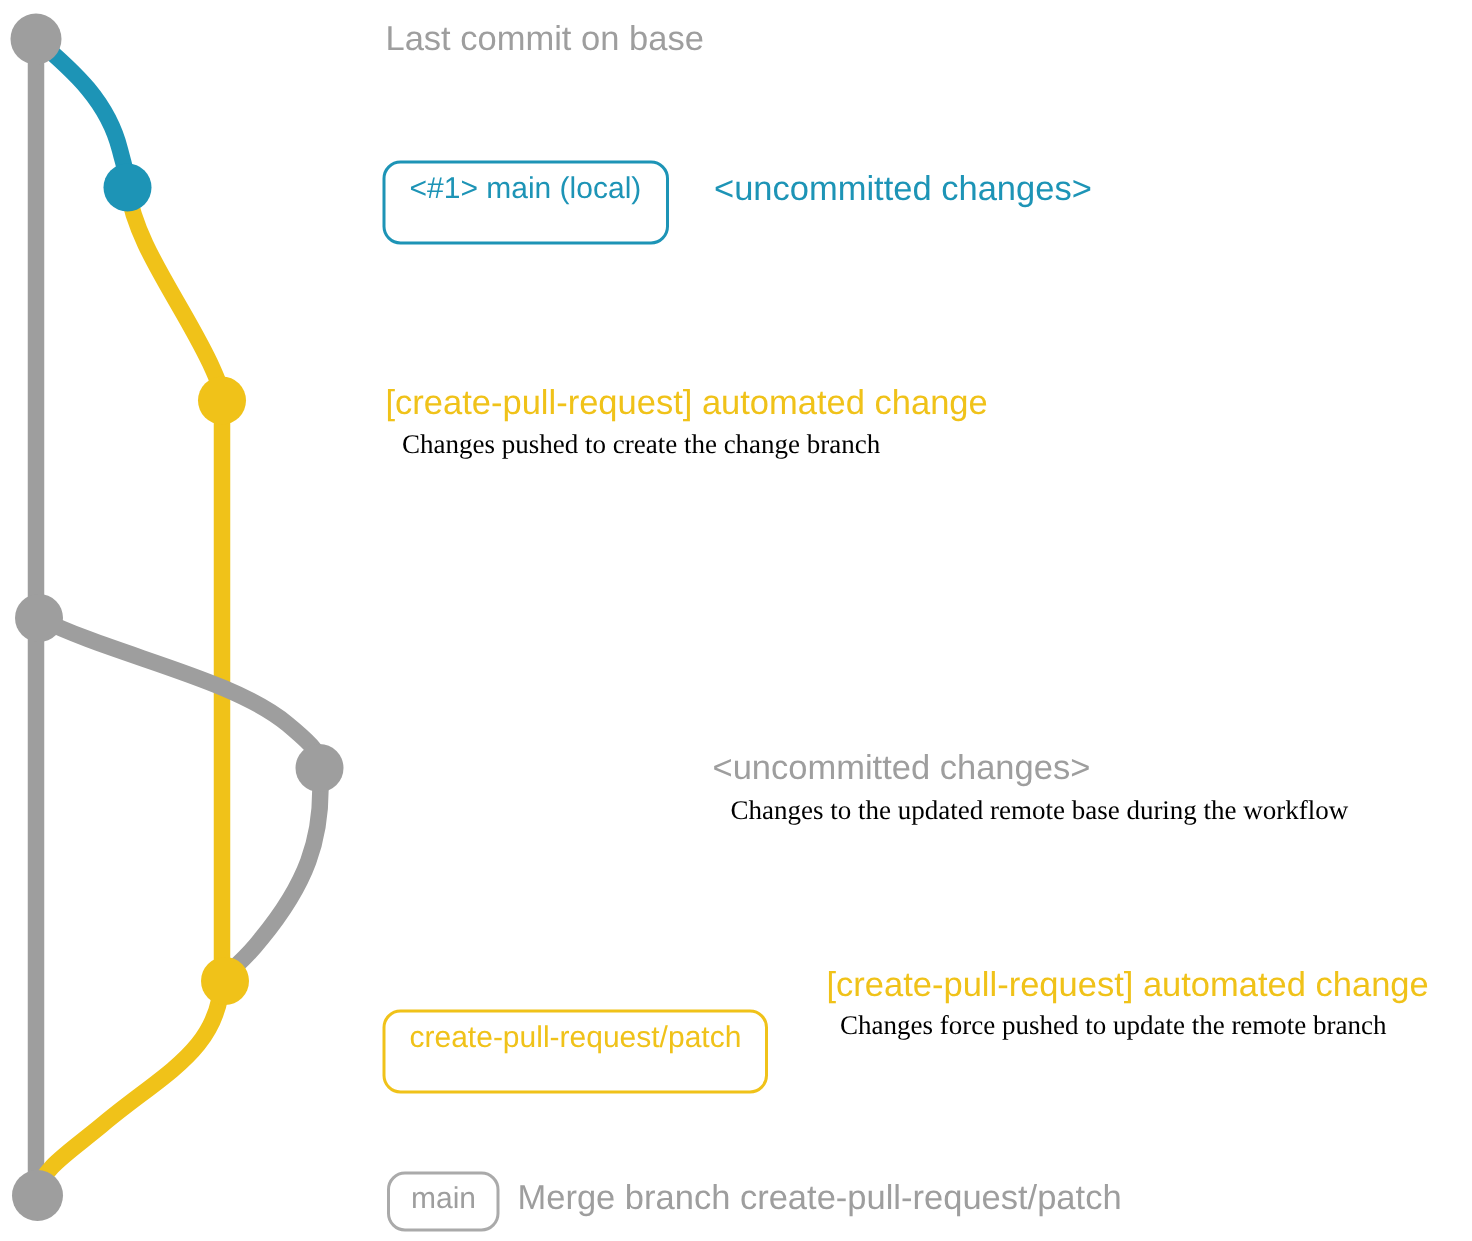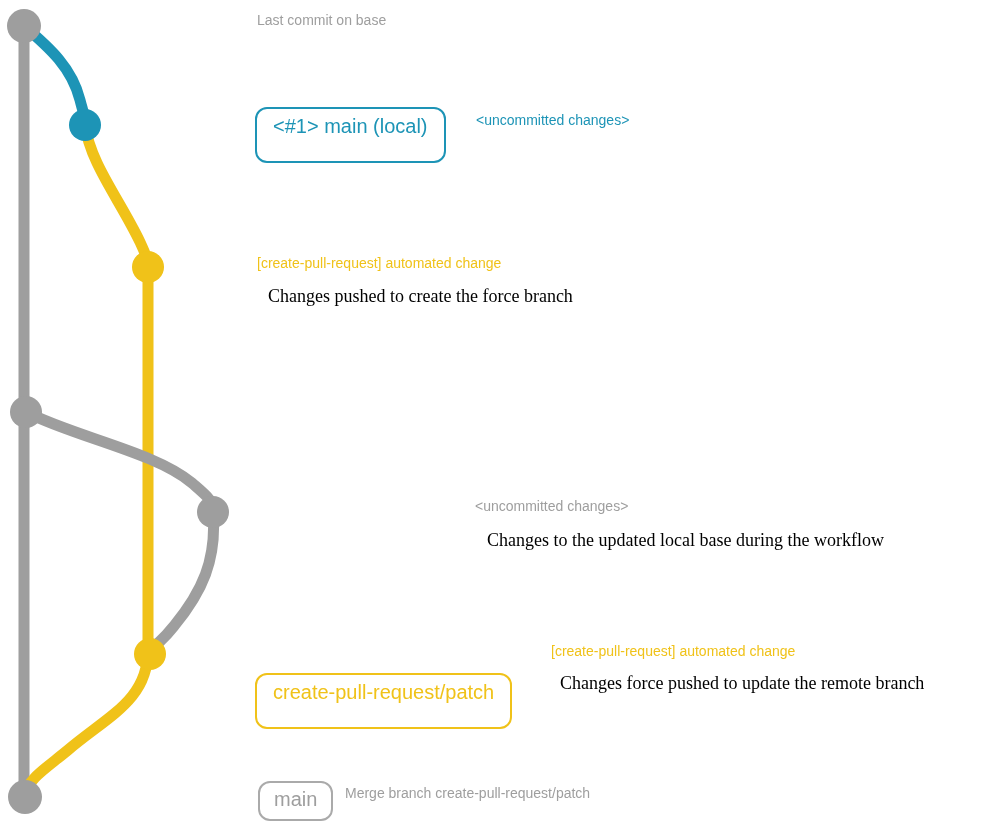--- a/index.html
+++ b/index.html
@@ -16,21 +16,21 @@
     font-family: "Liberation Sans", sans-serif;
   }
   .graph {
     position: absolute;
     left: 0;
     top: 0;
   }
   .label {
     position: absolute;
     white-space: nowrap;
-    font-size: 14px;
+    font-size: 23px;
     line-height: 1.1;
   }
   .gray   { color: #9e9e9e; }
   .blue   { color: #1d94b6; }
   .yellow { color: #f0c219; }
   .badge {
     position: absolute;
     white-space: nowrap;
     box-sizing: border-box;
     font-size: 20px;
@@ -76,25 +76,25 @@
     <circle cx="150" cy="654" r="16" fill="#f0c219"></circle>
     <circle cx="25" cy="797" r="17" fill="#9e9e9e"></circle>
   </svg>
 
   <div class="label gray" style="left:257px; top:13px">Last commit on base</div>
 
   <div class="badge blue" style="left:255px; top:107px">&lt;#1&gt; main (local)</div>
   <div class="label blue" style="left:476px; top:113px">&lt;uncommitted changes&gt;</div>
 
   <div class="label yellow" style="left:257px; top:256px">[create-pull-request] automated change</div>
-  <div class="desc" style="left:268px; top:286px">Changes pushed to create the force branch</div>
+  <div class="desc" style="left:268px; top:286px">Changes pushed to create the change branch</div>
 
 
   <div class="label gray" style="left:475px; top:499px">&lt;uncommitted changes&gt;</div>
-  <div class="desc" style="left:487px; top:530px">Changes to the updated local base during the workflow</div>
+  <div class="desc" style="left:487px; top:530px">Changes to the updated remote base during the workflow</div>
 
   <div class="badge yellow" style="left:255px; top:636px">create-pull-request/patch</div>
   <div class="label yellow" style="left:551px; top:644px">[create-pull-request] automated change</div>
   <div class="desc" style="left:560px; top:673px">Changes force pushed to update the remote branch</div>
 
   <div class="badge grayb small" style="left:258px; top:781px">main</div>
   <div class="label gray" style="left:345px; top:786px">Merge branch create-pull-request/patch</div>
 
 </div>
 

